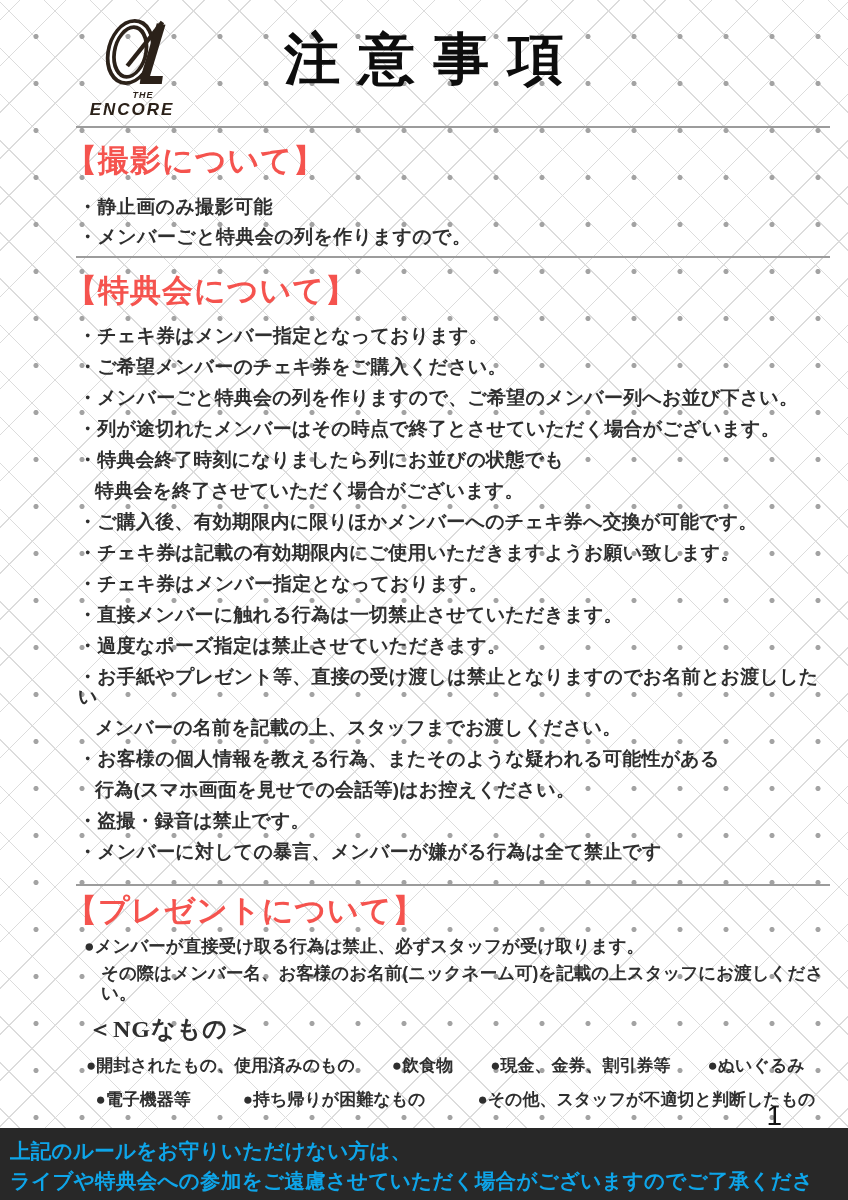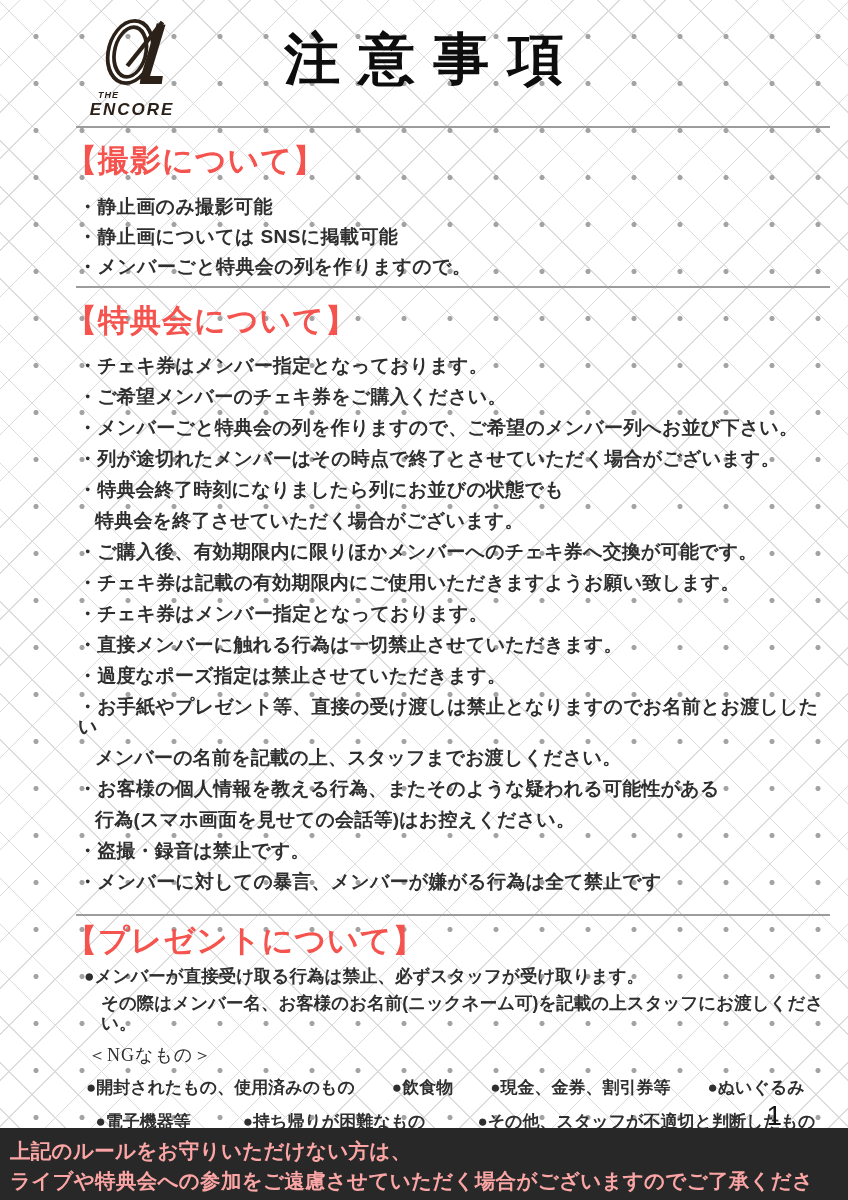--- a/index.html
+++ b/index.html
@@ -11,21 +11,21 @@
       radial-gradient(circle, #a3a3a3 2.2px, rgba(0,0,0,0) 2.9px),
       repeating-linear-gradient(45deg, rgba(0,0,0,0) 0px, rgba(0,0,0,0) 31.6px, #dcdcdc 31.6px, #dcdcdc 32.6px),
       repeating-linear-gradient(-45deg, rgba(0,0,0,0) 0px, rgba(0,0,0,0) 31.6px, #dcdcdc 31.6px, #dcdcdc 32.6px);
     background-size:46px 47px, auto, auto;
     background-position:13px 13px, 0 0, 0 0;
     color:#2f2f2f;
   }
   .page{position:relative;width:848px;height:1200px;}
   header{position:relative;height:126px;}
   .logo{position:absolute;left:76px;top:18px;width:112px;text-align:center;color:#2b2119;}
-  .logo-the{font-size:9px;font-weight:700;font-style:italic;letter-spacing:1px;text-align:left;padding-left:22px;margin-top:-4px;}
+  .logo-the{font-size:9px;font-weight:700;font-style:italic;letter-spacing:1px;text-align:center;padding-left:22px;margin-top:-4px;}
   .logo-name{font-size:17px;font-weight:800;font-style:italic;letter-spacing:2px;margin-top:0px;}
   h1.title{
     margin:0;position:absolute;left:0;right:0;top:22px;text-align:center;
     font-size:56px;font-weight:900;letter-spacing:0.33em;color:#0d0d0d;text-indent:0.33em;
   }
   hr.divider{border:none;border-top:2px solid #9c9c9c;margin:0 18px 0 76px;}
   hr.d1{margin-top:0;}
   hr.d2{margin-top:7px;}
   hr.d3{margin-top:22px;}
   section{padding-left:66px;padding-right:23px;}
@@ -35,30 +35,30 @@
   }
   ul.sec-list{list-style:none;margin:16px 0 9px 0;padding:0 0 0 12px;}
   .photo-list li{font-size:19px;line-height:21px;font-weight:700;margin-bottom:9px;letter-spacing:0.4px;}
   .bonus-list{margin-top:24px;}
   .bonus-list li{font-size:19px;line-height:20px;font-weight:700;margin-bottom:11px;letter-spacing:0.2px;}
   .bonus-list li.indent{padding-left:17px;}
   h2.sec3{margin-top:6px;}
   ul.present-list{list-style:none;margin:6px 0 0 0;padding:0 0 0 18px;}
   .present-list li{font-size:17.5px;line-height:20px;font-weight:700;margin-bottom:7px;}
   .present-list li.indent{padding-left:17px;}
-  .ng-heading{font-size:18px;font-weight:400;margin:10px 0 8px 22px;font-family:"Liberation Serif","DejaVu Serif",serif;letter-spacing:1px;}
+  .ng-heading{font-size:24px;font-weight:700;margin:10px 0 8px 22px;font-family:"Liberation Serif","DejaVu Serif",serif;letter-spacing:1px;}
   .ng-row{display:flex;margin-left:20px;font-size:17px;font-weight:700;gap:19px;}
   .ng-row1{margin-top:9px;column-gap:37px;}
   .ng-row2{margin-top:11px;column-gap:52px;justify-content:center;}
   .page-number{position:absolute;right:66px;top:1100px;font-size:28px;color:#141414;z-index:3;}
   footer{
     position:absolute;left:0;bottom:0;width:848px;height:72px;background:#282828;z-index:2;
     box-sizing:border-box;padding:8px 0 0 10px;
   }
-  .footer-line{color:#fca5a5;font-size:20.5px;font-weight:800;line-height:1.45;letter-spacing:0.3px;}
+  .footer-line{color:#0ea5e9;font-size:20.5px;font-weight:800;line-height:1.45;letter-spacing:0.3px;}
 </style>
 </head>
 <body>
 
 <div class="page">
 
   <header>
     <div class="logo">
       <svg width="86" height="72" viewBox="0 0 86 72">
         <g transform="skewX(-8) translate(14,0)">
@@ -74,21 +74,20 @@
     </div>
     <h1 class="title">注意事項</h1>
   </header>
 
   <hr class="divider d1">
 
   <section>
     <h2 class="sec-heading">【撮影について】</h2>
     <ul class="sec-list photo-list">
         <li class="item">・静止画のみ撮影可能</li>
-        <li class="item">・静止画については SNSに掲載可能</li>
         <li class="item">・メンバーごと特典会の列を作りますので。</li>
       </ul>
   </section>
 
   <hr class="divider d2">
 
   <section>
     <h2 class="sec-heading">【特典会について】</h2>
     <ul class="sec-list bonus-list">
         <li class="item">・チェキ券はメンバー指定となっております。</li>

